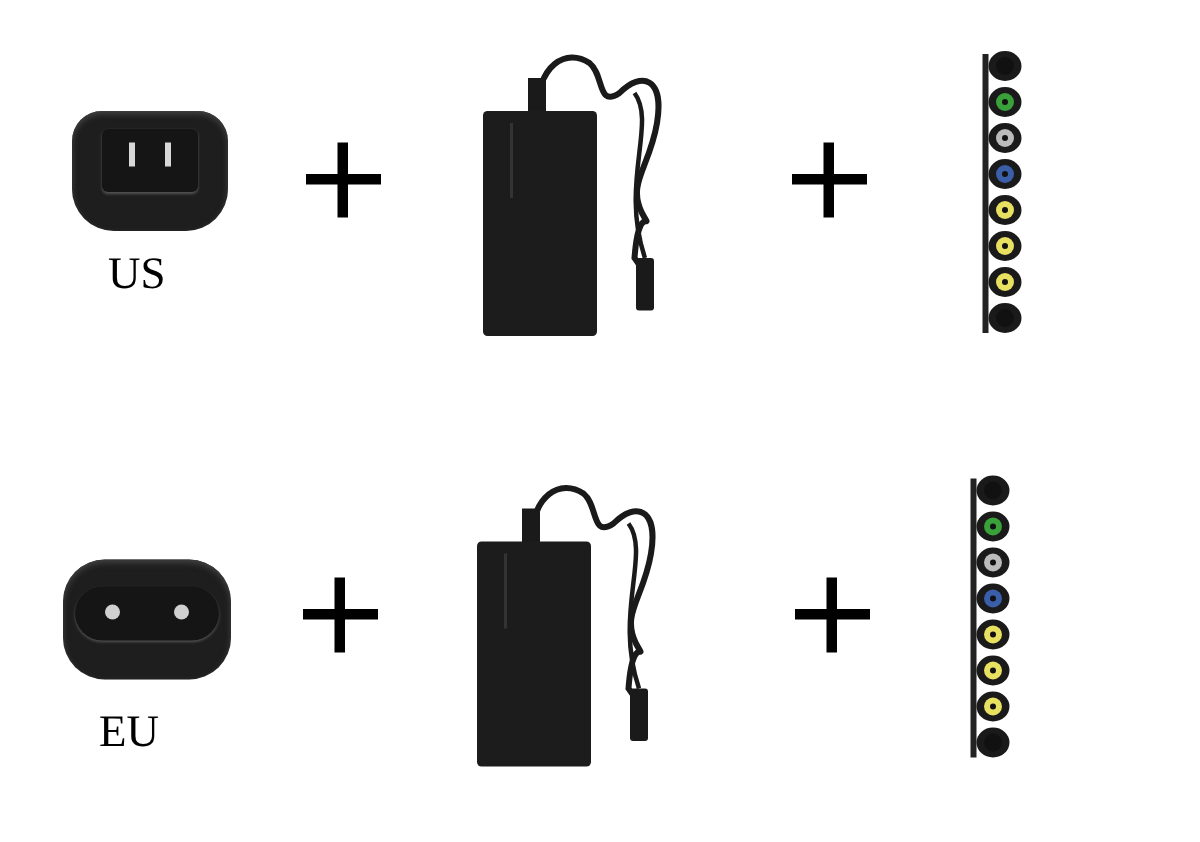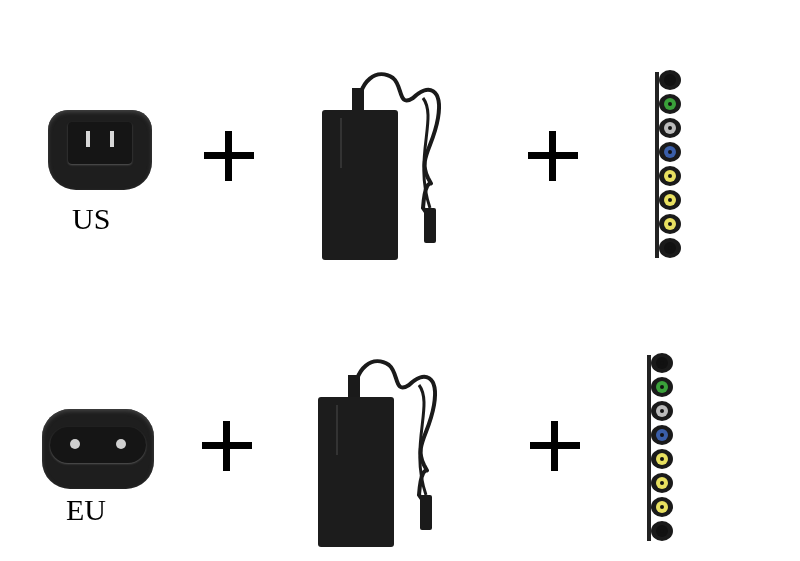--- a/index.html
+++ b/index.html
@@ -1,17 +1,17 @@
 <!DOCTYPE html>
 <html><head>
 <meta charset="utf-8">
 <style>
   html,body{margin:0;padding:0;background:#fff;}
   body{width:800px;height:561px;position:relative;overflow:hidden;font-family:"Liberation Serif",serif;}
-  .row{position:absolute;left:0;width:660px;height:280px;margin-top:36px;}
+  .row{position:absolute;left:0;width:660px;height:280px;}
   .plug{position:absolute;border-radius:20px 20px 28px 28px;background:#1e1e1e;box-shadow:inset 0 2px 4px #444;}
   .label{position:absolute;font-size:30px;color:#000;font-family:"Liberation Serif",serif;}
   .plus{position:absolute;width:50px;height:50px;}
   .plus::before,.plus::after{content:"";position:absolute;background:#000;}
   .plus::before{left:0;top:21px;width:50px;height:7px;}
   .plus::after{left:21px;top:0;width:7px;height:50px;}
   .adapter{position:absolute;}
   .tips{position:absolute;width:50px;}
   .tip{position:absolute;left:14px;width:22px;height:20px;border-radius:50%;background:#1a1a1a;}
   .tip .ring{position:absolute;left:5px;top:4px;width:12px;height:12px;border-radius:50%;}
@@ -76,21 +76,21 @@
   </div>
 </div>
 
 <div class="row" style="top:281px">
   <div class="plug" style="left:42px;top:92px;width:112px;height:80px;border-radius:28px;">
     <div style="position:absolute;left:8px;top:18px;width:96px;height:36px;background:#151515;border-radius:18px;box-shadow:0 1px 2px #555;">
       <div style="position:absolute;left:20px;top:12px;width:10px;height:10px;border-radius:50%;background:#d0d0d0;"></div>
       <div style="position:absolute;left:66px;top:12px;width:10px;height:10px;border-radius:50%;background:#d0d0d0;"></div>
     </div>
   </div>
-  <div class="label" style="left:66px;top:176px;">EU</div>
+  <div class="label" style="left:66px;top:190px;">EU</div>
   <div class="plus" style="left:202px;top:104px;"></div>
   <svg class="adapter" style="left:314px;top:28px;" width="130" height="205">
     <path d="M40 55 C40 20, 60 10, 75 20 C85 28, 80 50, 95 40 C110 25, 125 30, 120 60 C115 90, 100 100, 110 120 C118 135, 108 110, 105 150 L112 160" fill="none" stroke="#1a1a1a" stroke-width="4"></path>
     <path d="M105 40 C120 60, 95 100, 112 150" fill="none" stroke="#1a1a1a" stroke-width="3"></path>
     <rect x="34" y="30" width="12" height="26" fill="#1a1a1a"></rect>
     <rect x="4" y="52" width="76" height="150" rx="3" fill="#1c1c1c"></rect>
     <rect x="106" y="150" width="12" height="35" rx="2" fill="#1a1a1a"></rect>
     <rect x="22" y="60" width="2" height="50" fill="#333"></rect>
   </svg>
   <div class="plus" style="left:530px;top:104px;"></div>

